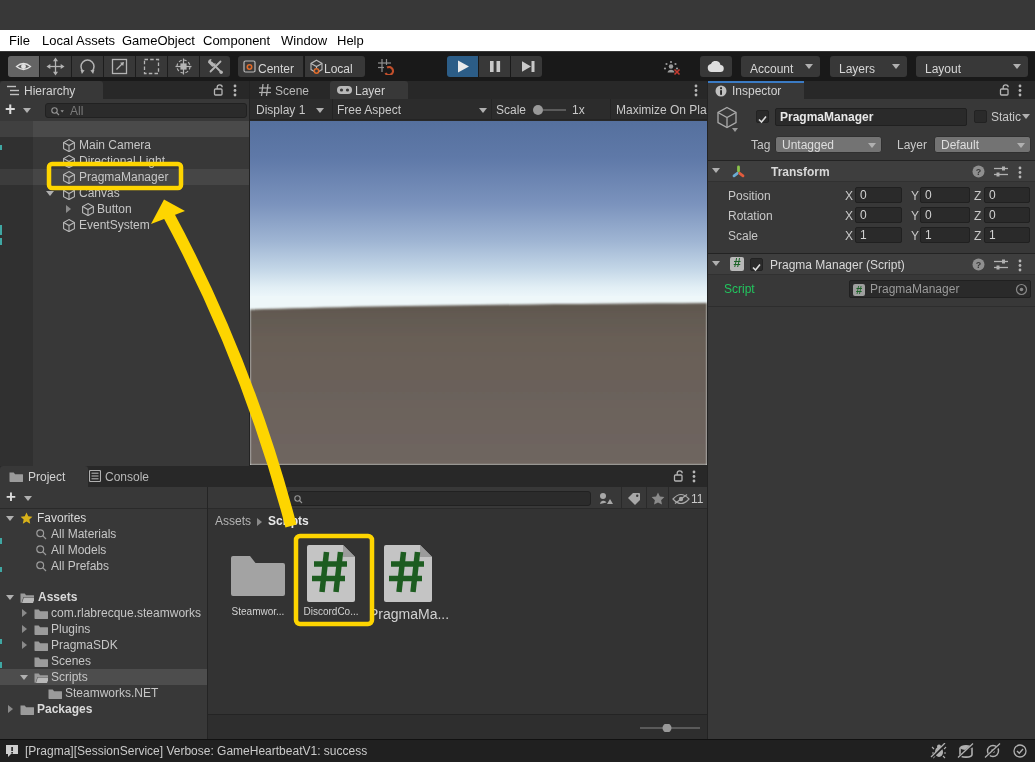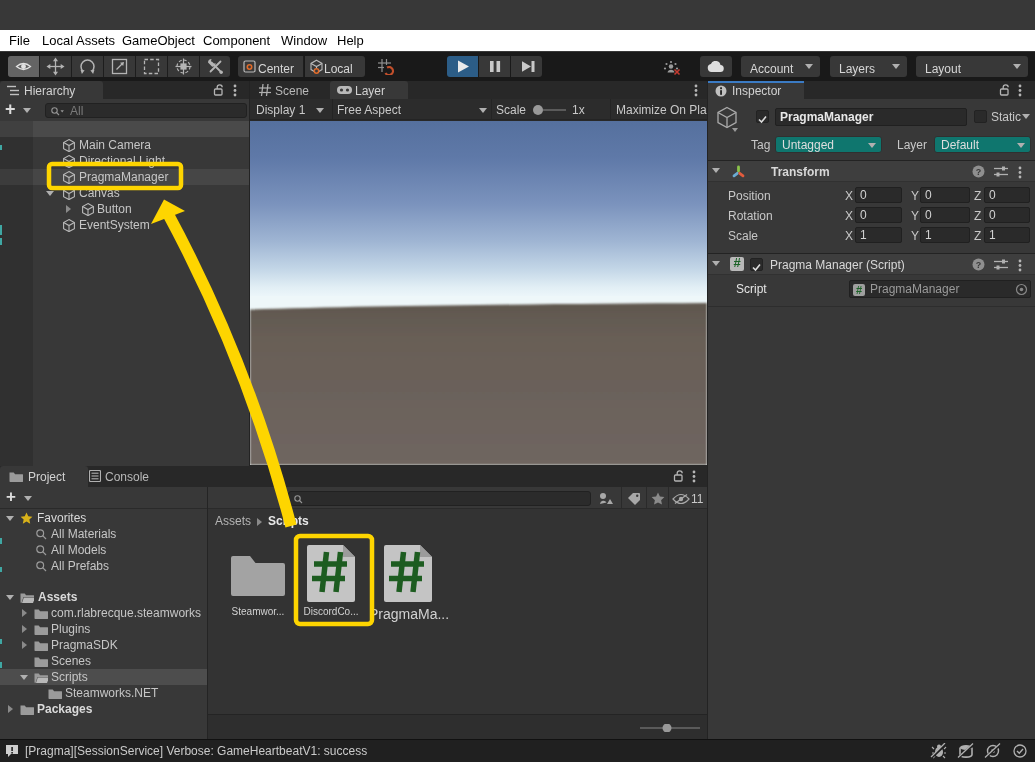--- a/index.html
+++ b/index.html
@@ -4,21 +4,21 @@
 <style>
 *{margin:0;padding:0;box-sizing:border-box}
 html,body{width:1035px;height:762px;overflow:hidden;background:#000;font-family:"Liberation Sans",sans-serif}
 #app{position:relative;width:1035px;height:762px;background:#383838}
 .abs{position:absolute}
 .txt{position:absolute;white-space:nowrap;font-size:12px;color:#c8c8c8}
 .drow{position:absolute;height:16px;line-height:16px;font-size:12px;color:#c6c6c6;white-space:nowrap}
 .tri-d{width:0;height:0;border-left:4px solid transparent;border-right:4px solid transparent;border-top:5px solid #b0b0b0;display:inline-block}
 .tri-r{width:0;height:0;border-top:4px solid transparent;border-bottom:4px solid transparent;border-left:5px solid #8a8a8a;display:inline-block}
 .field{position:absolute;background:#2a2a2a;border:1px solid #202020;border-radius:2px;color:#d2d2d2;font-size:12px;line-height:16px;padding-left:4px}
-.ddown{position:absolute;background:#0f766e;border:1px solid #303030;border-radius:3px;color:#dedede;font-size:12px}
+.ddown{position:absolute;background:#737373;border:1px solid #303030;border-radius:3px;color:#dedede;font-size:12px}
 </style>
 </head>
 <body>
 <div id="app">
 <svg style="position:absolute;width:0;height:0">
       <defs>
 <g id="cube" fill="none" stroke="#b8b8b8" stroke-width="1.1">
           <path d="M6 0.6 L11.4 3.6 V9.7 L6 12.6 L0.6 9.7 V3.6 Z"></path>
           <path d="M0.6 3.6 L6 6.6 L11.4 3.6 M6 6.6 V12.6"></path>
         </g>
@@ -442,21 +442,21 @@
         <rect x="2.5" y="6.5" width="3" height="4" fill="#b0b0b0"></rect>
       </svg>
   <svg class="abs" style="left:310px;top:178px" width="4" height="13" viewBox="0 0 4 13">
         <g fill="#b6b6b6">
           <circle cx="2" cy="2" r="1.4"></circle>
           <circle cx="2" cy="6.5" r="1.4"></circle>
           <circle cx="2" cy="11" r="1.4"></circle>
         </g>
       </svg>
 
-  <div class="txt" style="left:28px;top:201px;color:#e5e5e5">Script</div>
+  <div class="txt" style="left:16px;top:201px;color:#22c55e">Script</div>
   <div class="field" style="left:141px;top:199px;width:182px;height:18px;color:#9a9a9a">
     <div class="abs" style="left:3px;top:2.5px;width:12px;height:12px;background:#9f9f9f;border-radius:2px">
           <div style="position:absolute;left:0;top:-2px;width:12px;text-align:center;font-size:11px;font-weight:bold;color:#1d6328">#</div>
         </div>
     <span style="margin-left:16px">PragmaManager</span>
     <svg class="abs" style="right:2px;top:2px" width="13" height="13" viewBox="0 0 13 13">
           <circle cx="6.5" cy="6.5" r="5" fill="none" stroke="#888" stroke-width="1.2"></circle>
           <circle cx="6.5" cy="6.5" r="1.8" fill="#888"></circle>
         </svg>
   </div>

